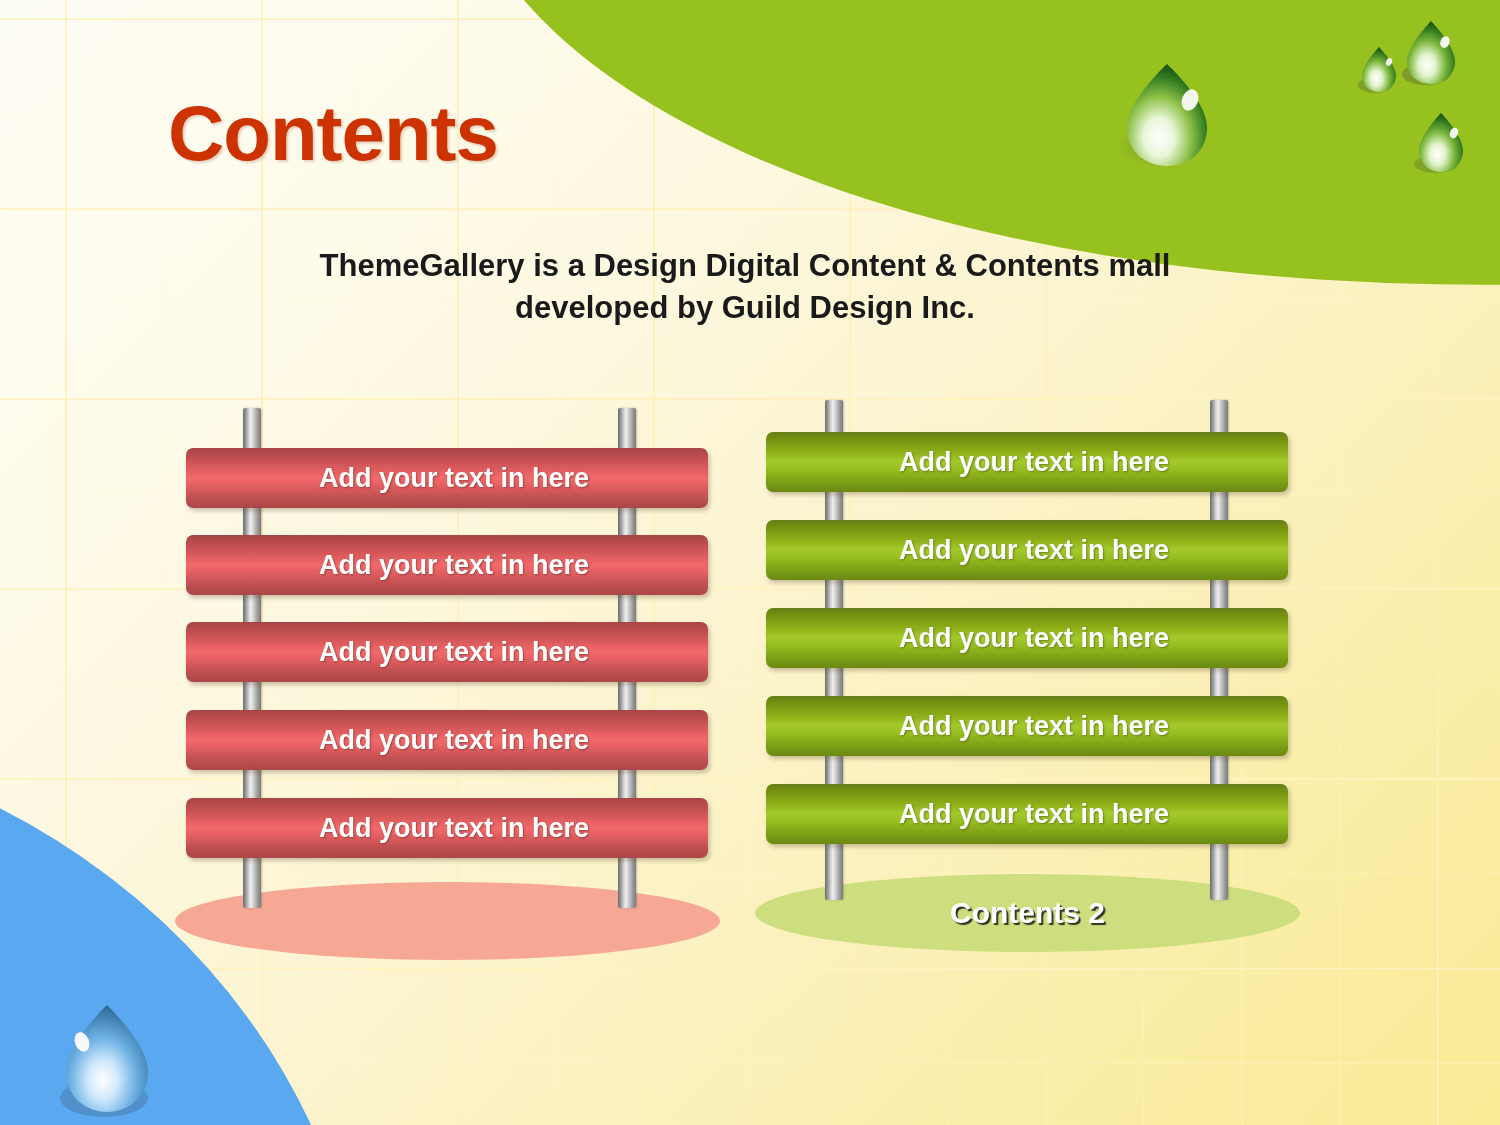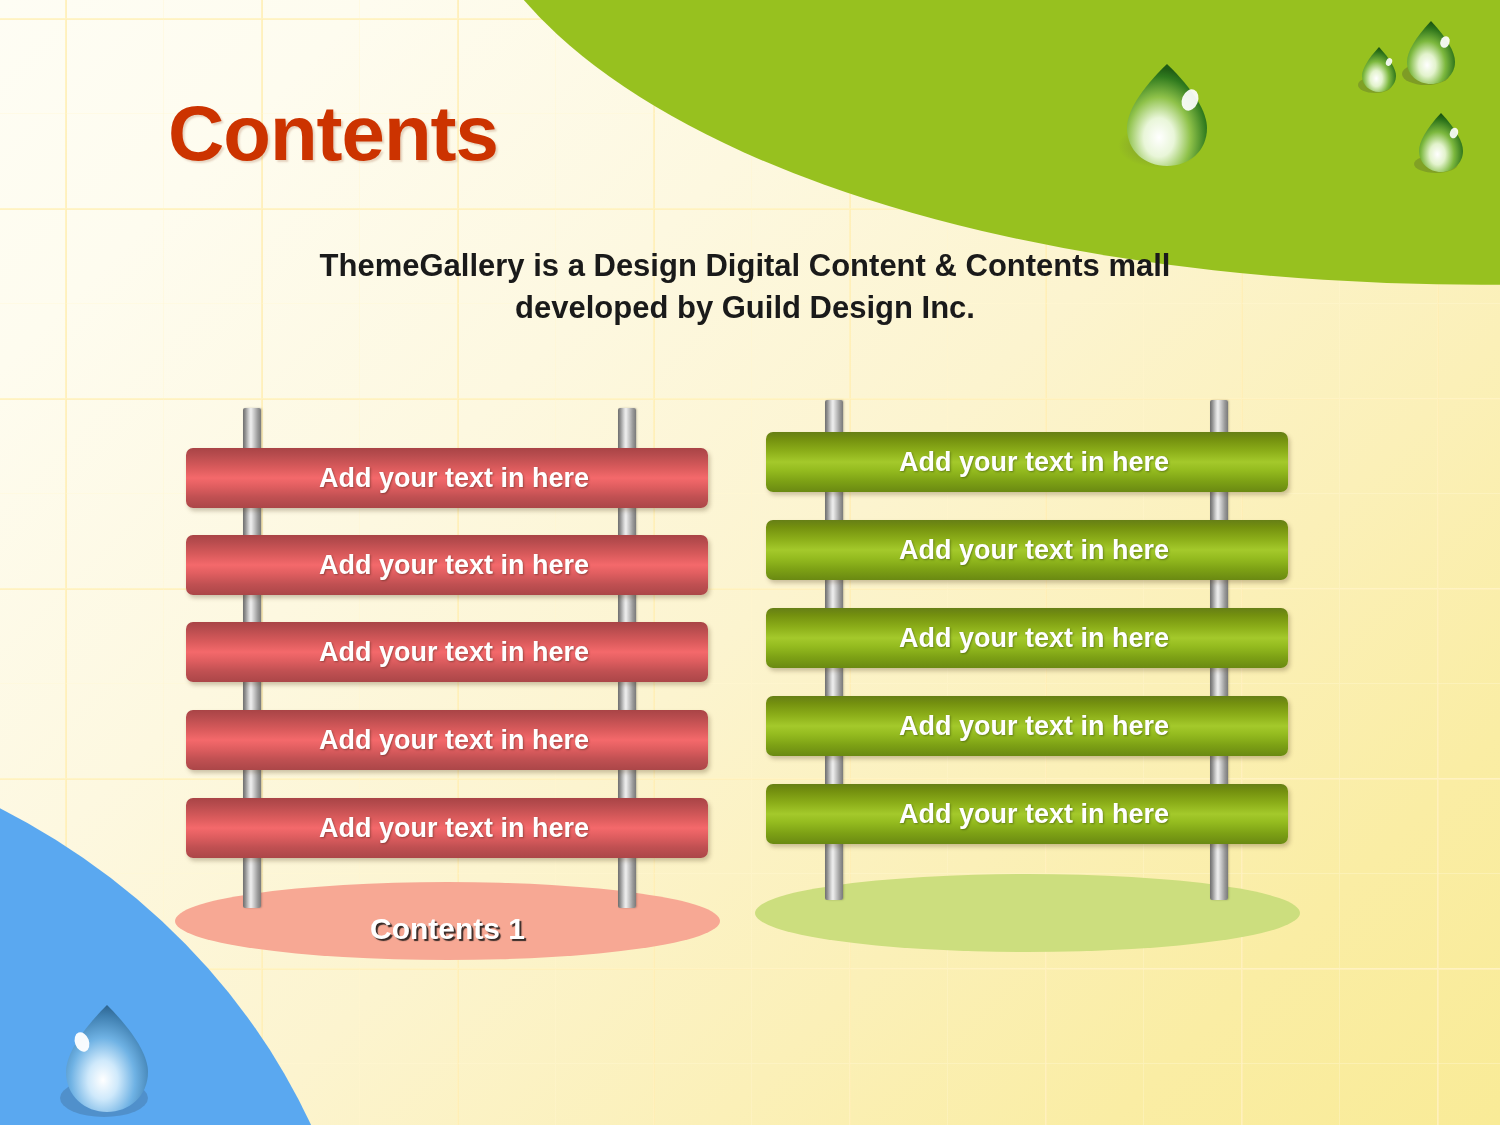--- a/index.html
+++ b/index.html
@@ -377,21 +377,20 @@
     <div class="board" style="top:222px;">
       <div class="board-text">Add your text in here</div>
     </div>
     <div class="board" style="top:310px;">
       <div class="board-text">Add your text in here</div>
     </div>
     <div class="board" style="top:398px;">
       <div class="board-text">Add your text in here</div>
     </div>
 
-    <div class="base-label">Contents 1</div>
   </div>
 
   <div class="sign-column" id="column-green">
     <div class="base-ellipse"></div>
     <div class="pole left"></div>
     <div class="pole right"></div>
 
     <div class="board" style="top:40px;">
       <div class="board-text">Add your text in here</div>
     </div>
@@ -401,15 +400,16 @@
     <div class="board" style="top:216px;">
       <div class="board-text">Add your text in here</div>
     </div>
     <div class="board" style="top:304px;">
       <div class="board-text">Add your text in here</div>
     </div>
     <div class="board" style="top:392px;">
       <div class="board-text">Add your text in here</div>
     </div>
 
+    <div class="base-label">Contents 2</div>
   </div>
 
 </div>
 
 </body></html>

